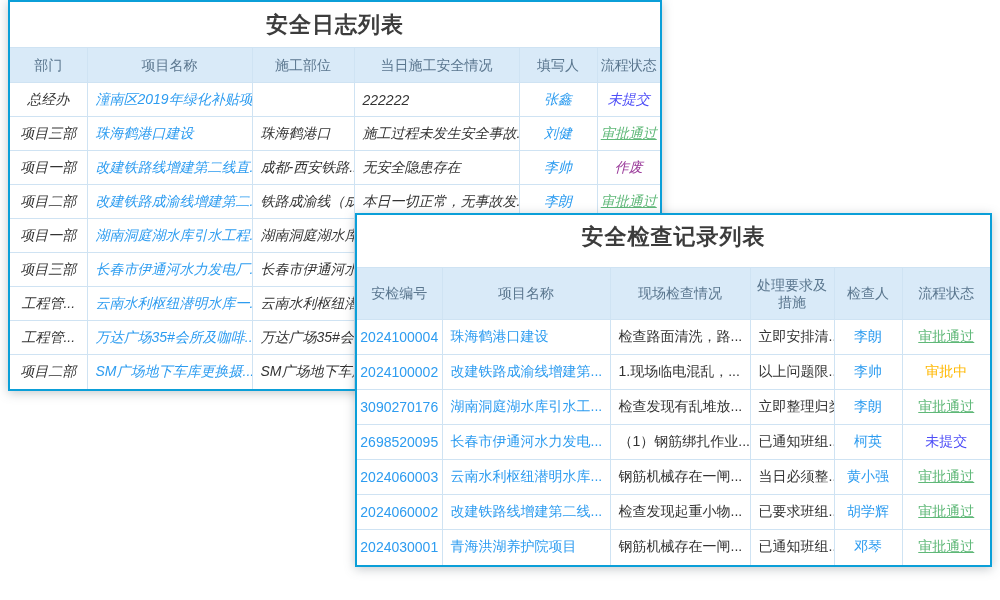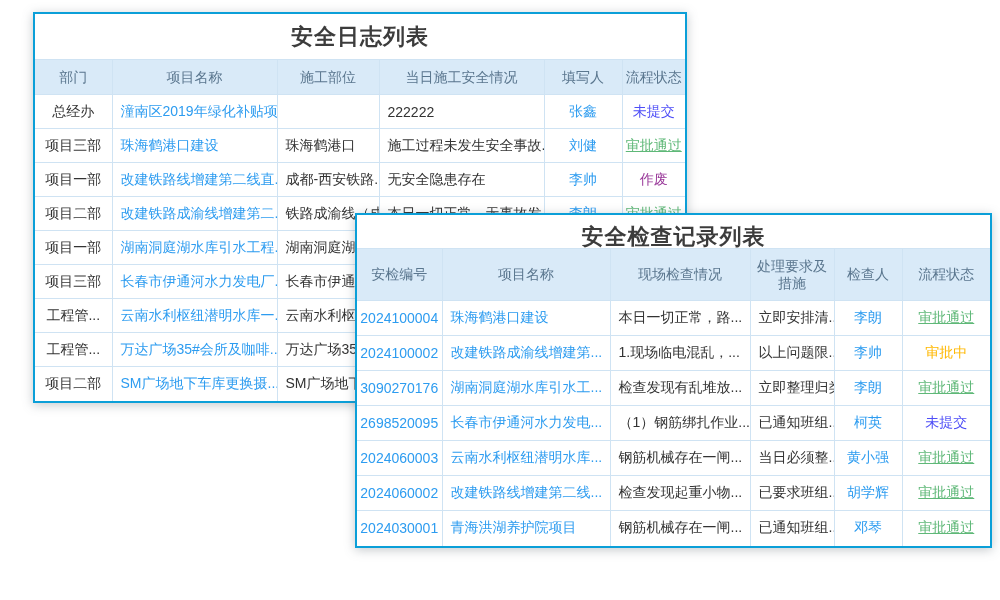--- a/index.html
+++ b/index.html
@@ -35,28 +35,28 @@
   table tr > *:last-child{border-right:none;}
   tbody tr:last-child td{border-bottom:none;}
   td.c{text-align:center;padding:0 2px;}
   td.link{color:var(--link);}
   td.approved{color:var(--approved);text-decoration:underline;}
   td.pending{color:var(--pending);margin-left:40px;}
   td.unsubmitted{color:var(--unsubmitted);text-align:center;}
   td.voided{color:var(--voided);}
 
   
-  #log-panel{left:8px;top:12px;width:654px;z-index:1;margin-left:25px;}
+  #log-panel{left:8px;top:0;width:654px;z-index:1;}
   #log-panel .panel-title{height:45px;line-height:45px;}
   #log-panel th{height:35px;}
-  #log-panel td{height:34px;}
+  #log-panel td{height:34px;font-style:italic;}
 
   
   #insp-panel{left:355px;top:213px;width:637px;z-index:2;}
-  #insp-panel .panel-title{height:33px;line-height:43px;}
+  #insp-panel .panel-title{height:52px;line-height:43px;}
   #insp-panel th{height:52px;}
   #insp-panel td{height:35px;}
 </style>
 </head>
 <body>
 
 <div id="log-panel" class="panel">
   <div class="panel-title">安全日志列表</div>
   <table>
     <colgroup>
@@ -172,21 +172,21 @@
         <th>现场检查情况</th>
         <th>处理要求及措施</th>
         <th>检查人</th>
         <th>流程状态</th>
       </tr>
     </thead>
     <tbody>
         <tr>
           <td class="c link">2024100004</td>
           <td class="link">珠海鹤港口建设</td>
-          <td>本日一切正常，路...</td>
+          <td>检查路面清洗，路...</td>
           <td>立即安排清...</td>
           <td class="c link">李朗</td>
           <td class="c approved">审批通过</td>
         </tr>
         <tr>
           <td class="c link">2024100002</td>
           <td class="link">改建铁路成渝线增建第...</td>
           <td>1.现场临电混乱，...</td>
           <td>以上问题限...</td>
           <td class="c link">李帅</td>

